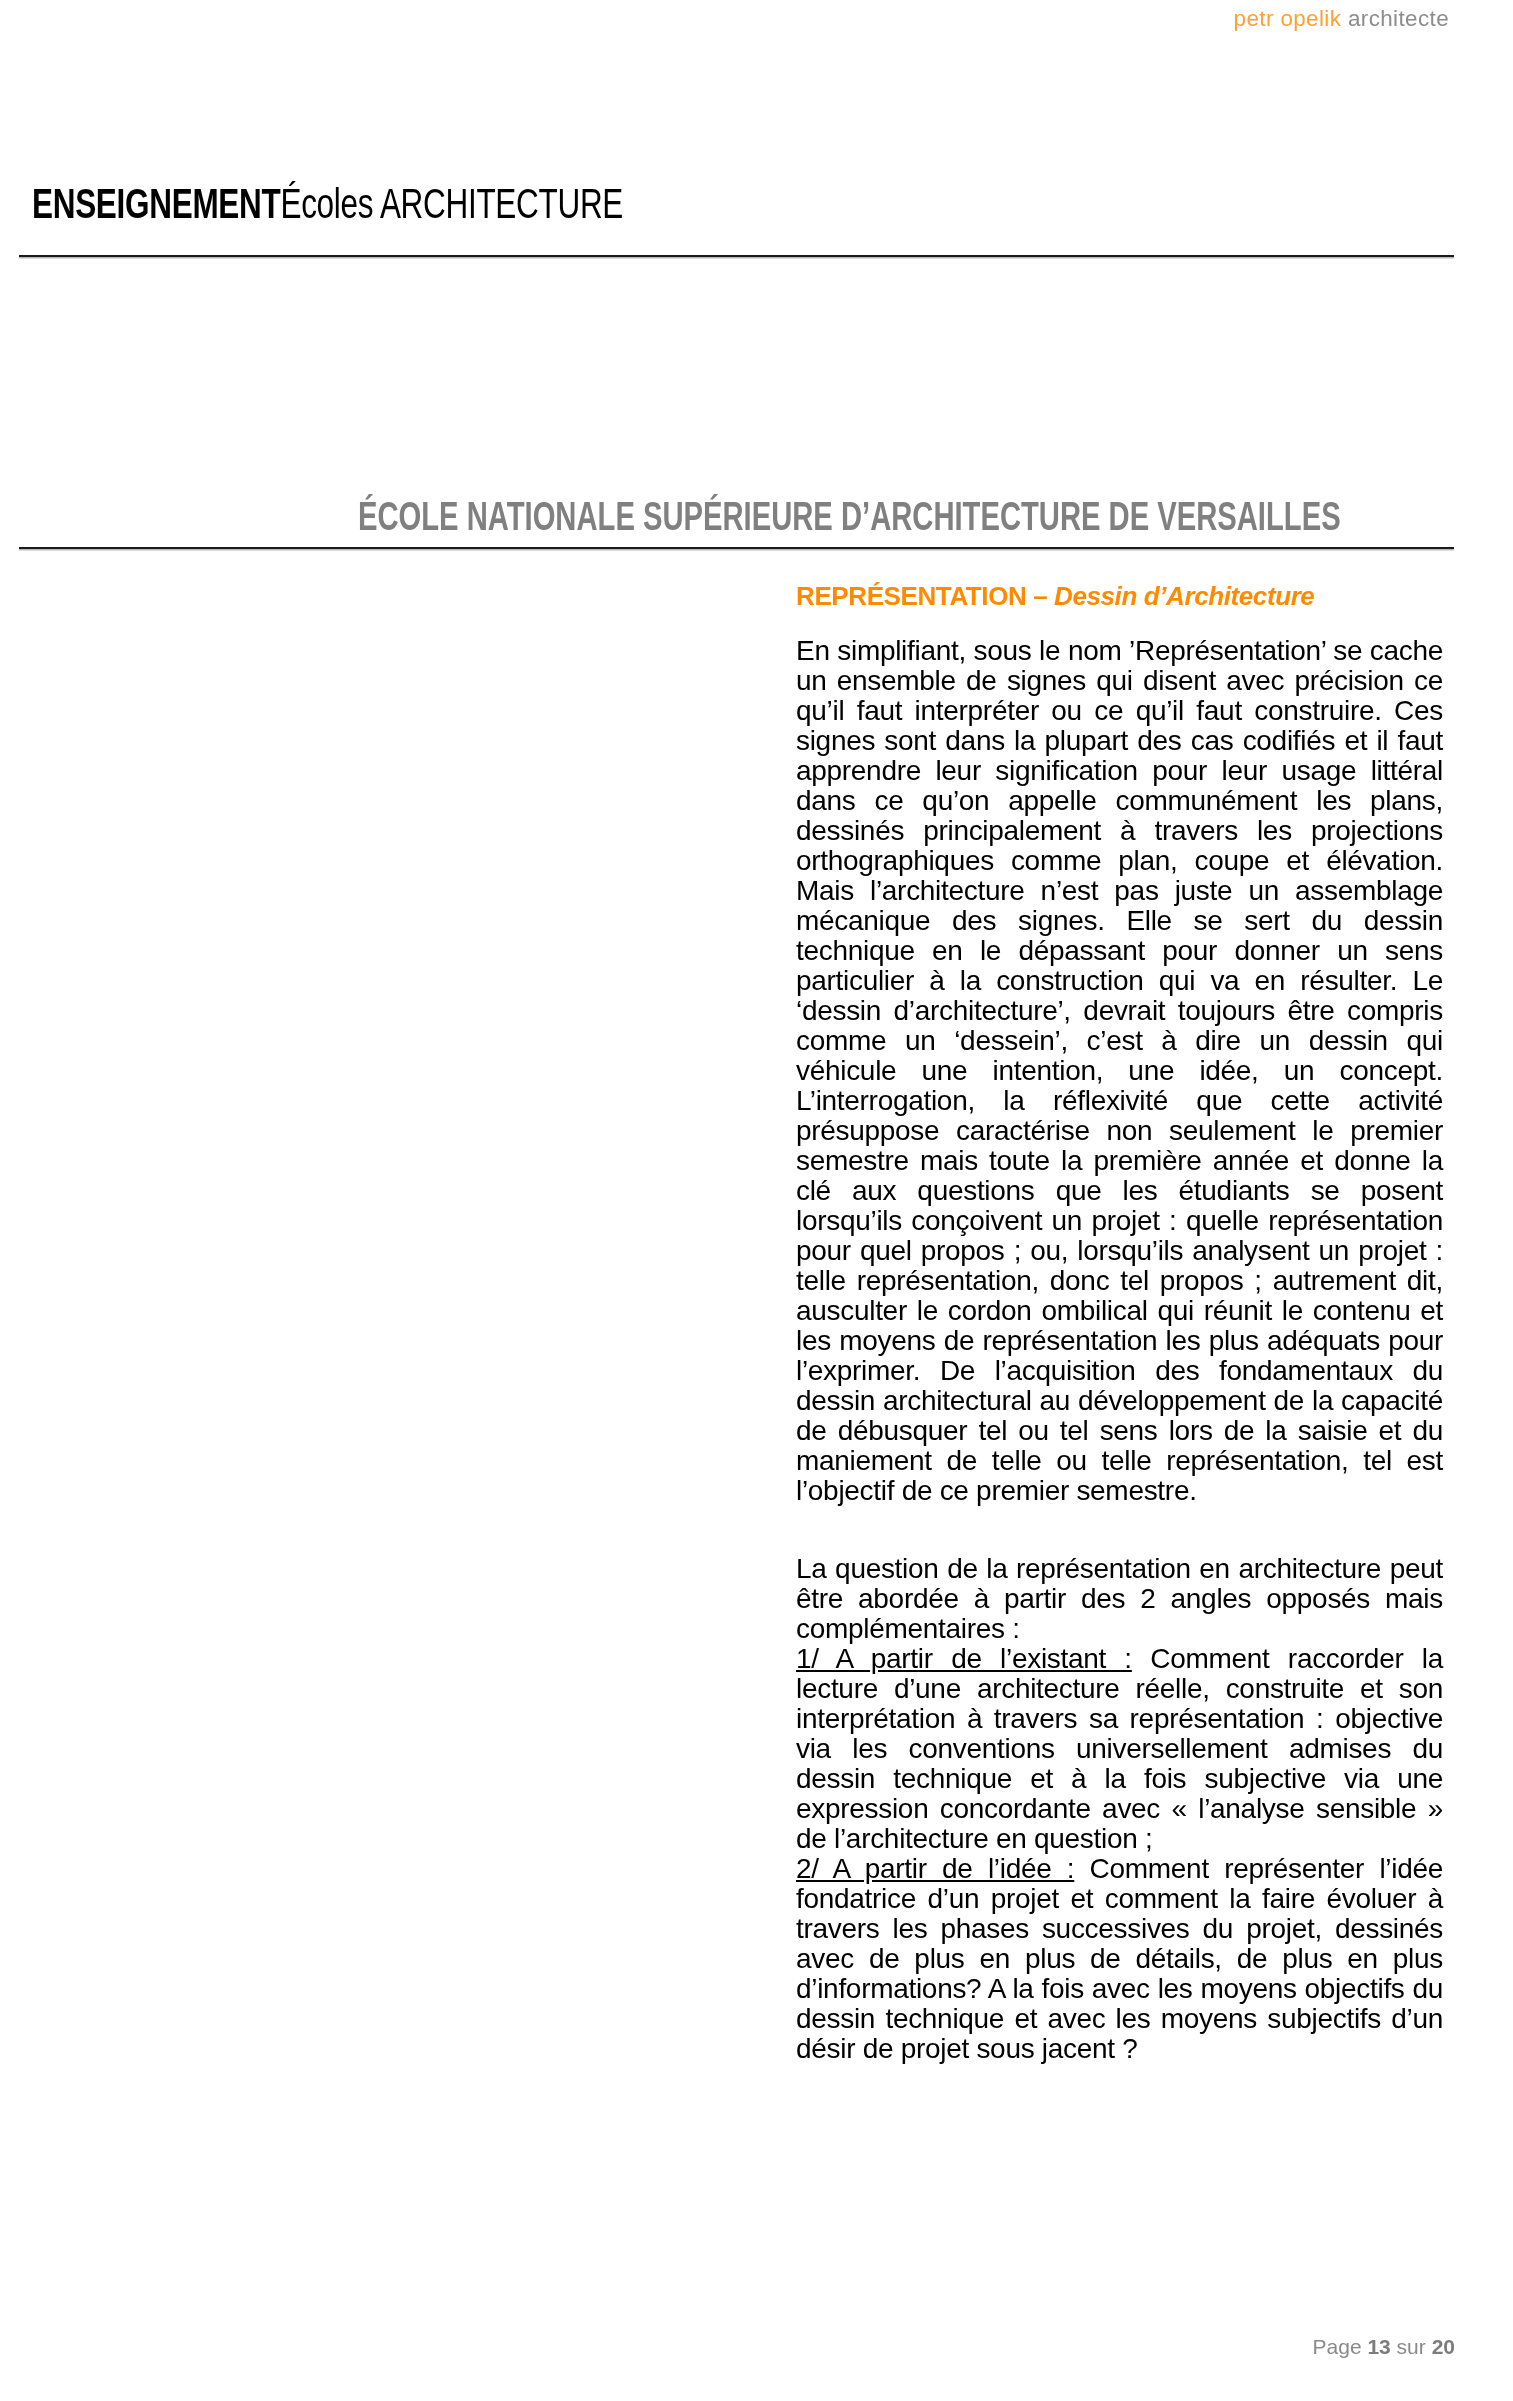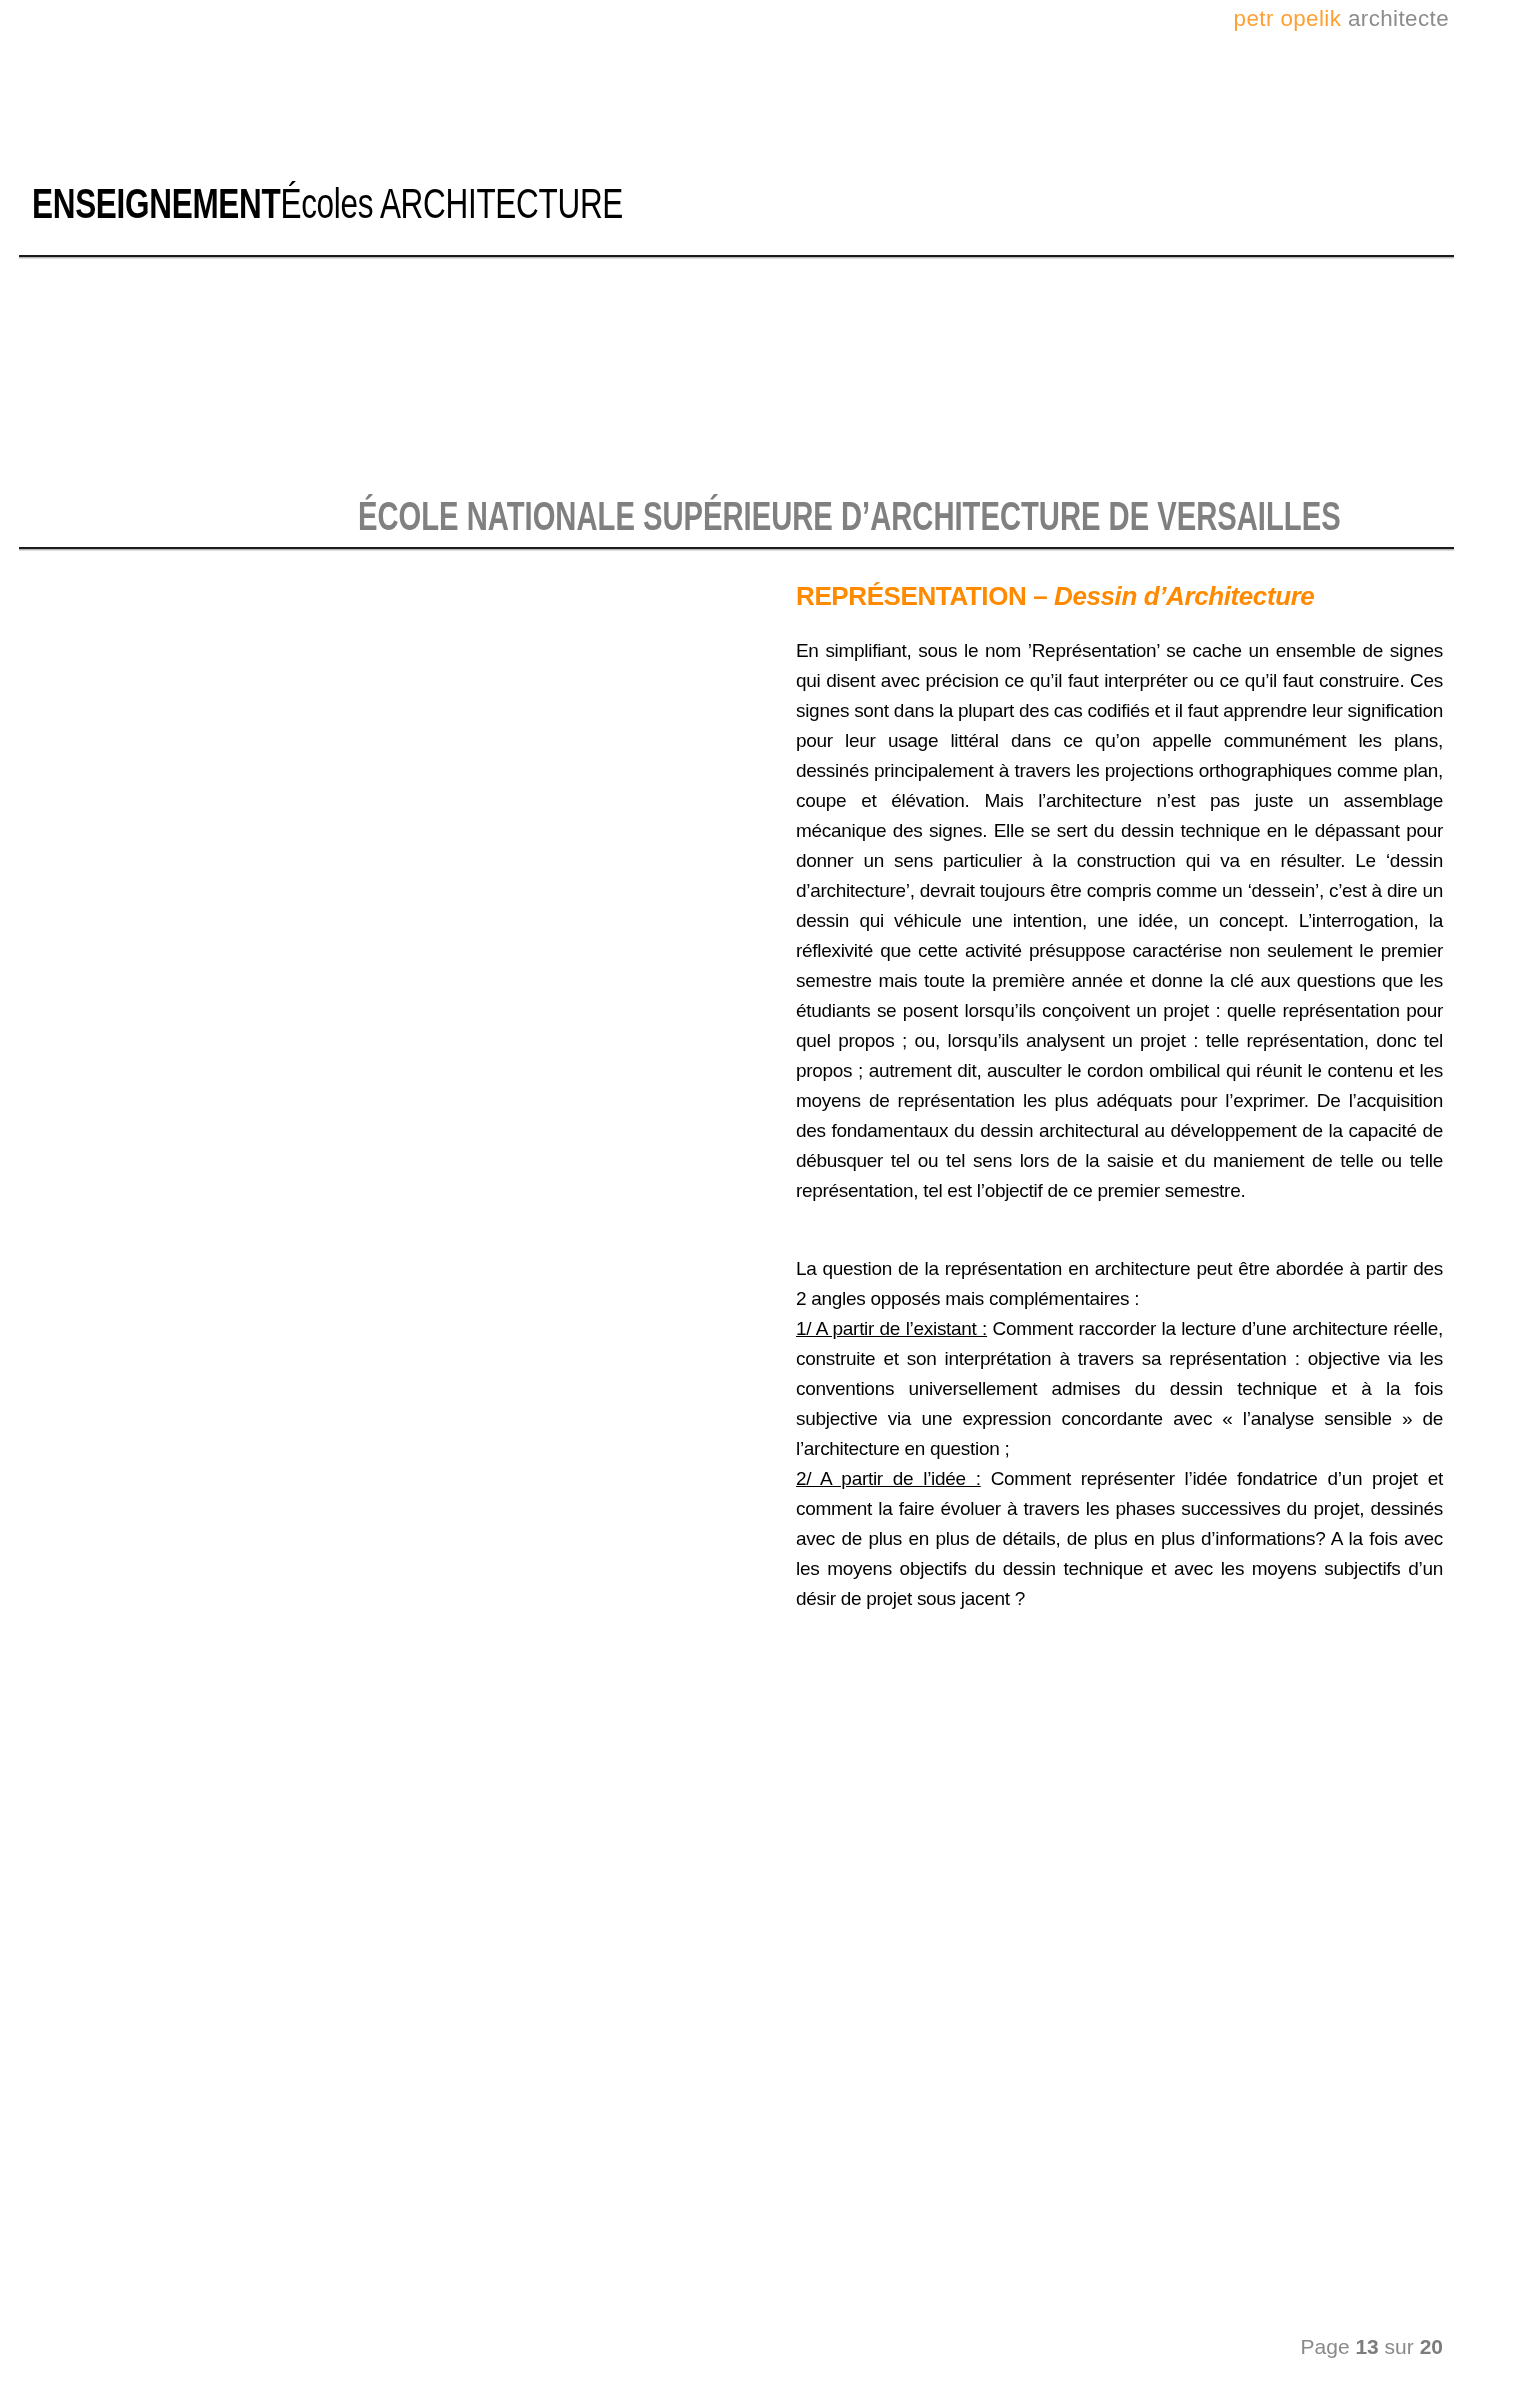--- a/index.html
+++ b/index.html
@@ -85,34 +85,34 @@
     line-height: 30px;
     font-weight: bold;
     color: #FF8A00;
     letter-spacing: -0.4px;
     white-space: nowrap;
   }
   .article-heading .subtitle { font-style: italic; }
 
   .para {
     margin: 0;
-    font-size: 19px;
+    font-size: 28px;
     line-height: 30px;
     text-align: justify;
     letter-spacing: -0.3px;
     color: #000000;
   }
   .para-intro { margin-bottom: 48px; }
   .u { text-decoration: underline; }
 
   
   .footer {
     position: absolute;
     top: 2334px;
-    right: 70px;
+    right: 58px;
     font-size: 21px;
     line-height: 25px;
     color: #8A8A8A;
     white-space: nowrap;
   }
   .footer b { color: #7D7D7D; }
 </style>
 </head>
 <body>
 

